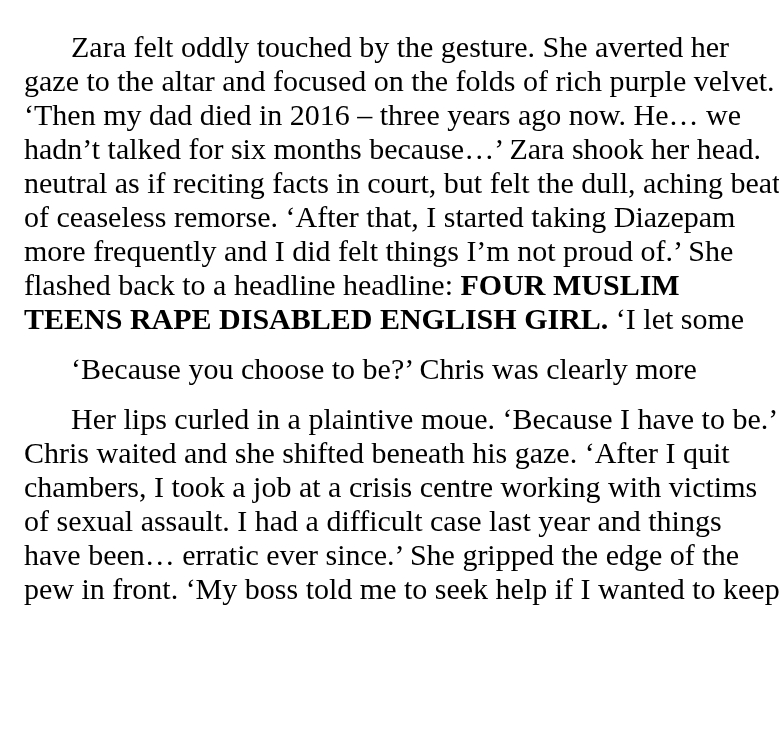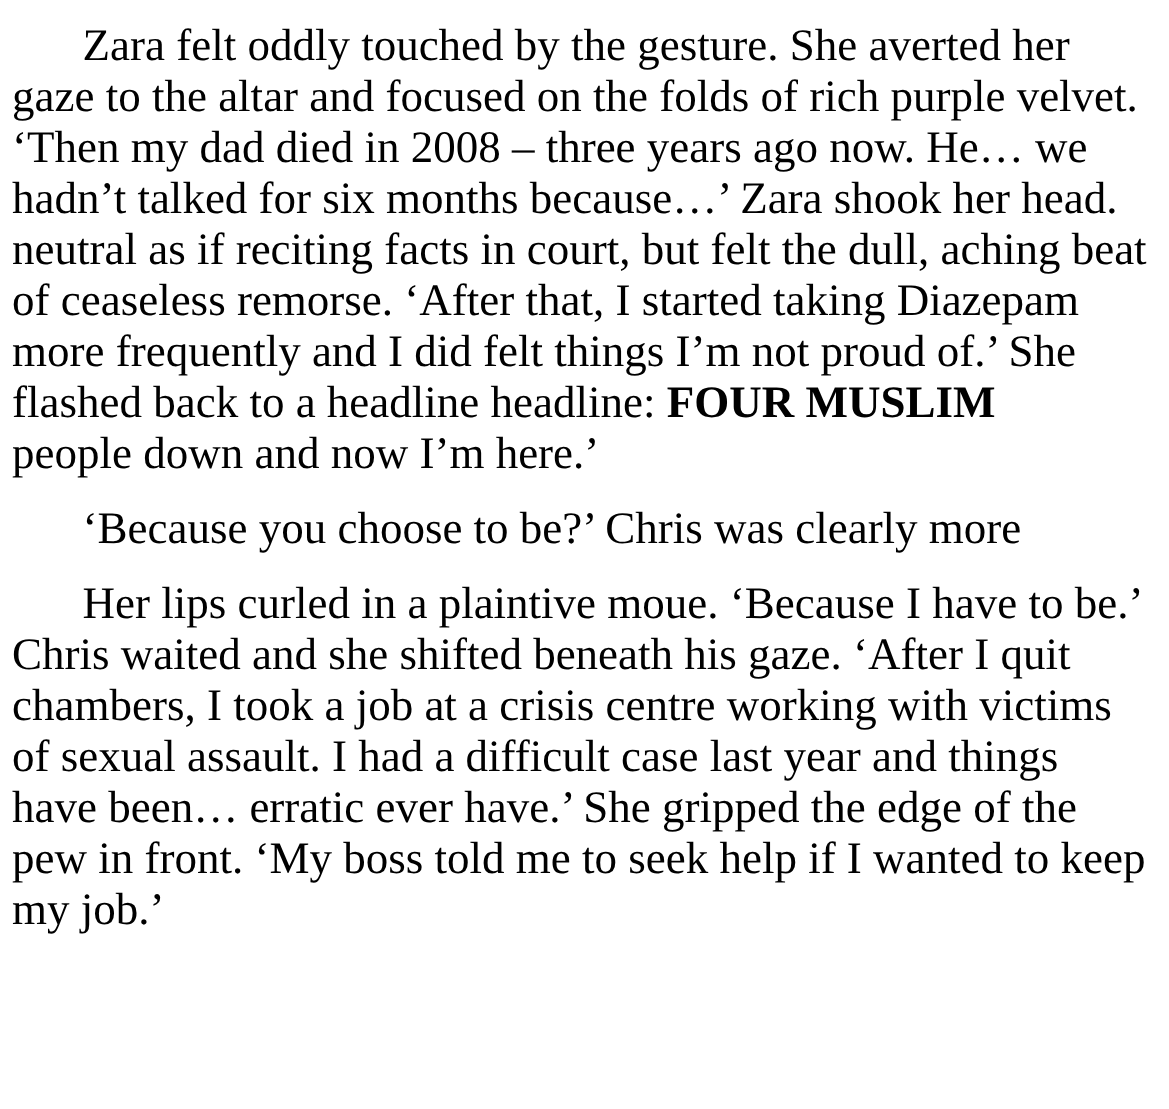--- a/index.html
+++ b/index.html
@@ -15,21 +15,21 @@
   .page {
     box-sizing: border-box;
     width: 779px;
     padding: 14px 4px 0 8px;
     color: #000000;
     font-family: "Liberation Serif", "DejaVu Serif", serif;
     font-size: 30px;
     font-weight: 400;
   }
   .para {
-    margin: 0;
+    margin: 16px;
     padding: 0;
   }
   .para + .para {
     margin-top: 16px;
   }
   .line {
     display: block;
     height: 34px;
     line-height: 34px;
     white-space: pre;
@@ -43,36 +43,35 @@
   }
 </style>
 </head>
 <body>
 
 <div class="page">
 
   <div class="para">
     <span class="line first">Zara felt oddly touched by the gesture. She averted her</span>
     <span class="line">gaze to the altar and focused on the folds of rich purple velvet.</span>
-    <span class="line">‘Then my dad died in 2008 – three years ago now. He… we</span>
+    <span class="line">‘Then my dad died in 2016 – three years ago now. He… we</span>
     <span class="line">hadn’t talked for six months because…’ Zara shook her head.</span>
     <span class="line">neutral as if reciting facts in court, but felt the dull, aching beat</span>
     <span class="line">of ceaseless remorse. ‘After that, I started taking Diazepam</span>
     <span class="line">more frequently and I did felt things I’m not proud of.’ She</span>
     <span class="line"><span>flashed back to a headline headline: </span><span class="bold">FOUR MUSLIM</span></span>
-    <span class="line">people down and now I’m here.’</span>
+    <span class="line"><span class="bold">TEENS RAPE DISABLED ENGLISH GIRL.</span><span> ‘I let some</span></span>
   </div>
 
   <div class="para">
     <span class="line first">‘Because you choose to be?’ Chris was clearly more</span>
   </div>
 
   <div class="para">
     <span class="line first">Her lips curled in a plaintive moue. ‘Because I have to be.’</span>
     <span class="line">Chris waited and she shifted beneath his gaze. ‘After I quit</span>
     <span class="line">chambers, I took a job at a crisis centre working with victims</span>
     <span class="line">of sexual assault. I had a difficult case last year and things</span>
-    <span class="line">have been… erratic ever have.’ She gripped the edge of the</span>
+    <span class="line">have been… erratic ever since.’ She gripped the edge of the</span>
     <span class="line">pew in front. ‘My boss told me to seek help if I wanted to keep</span>
-    <span class="line">my job.’</span>
   </div>
 
 </div>
 
 </body></html>

